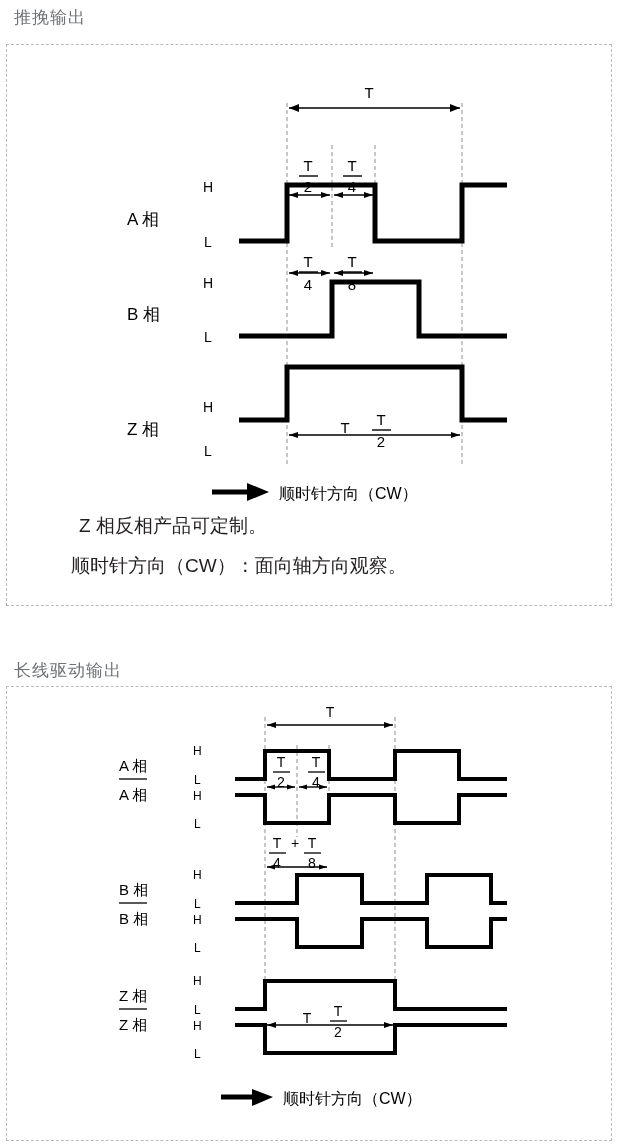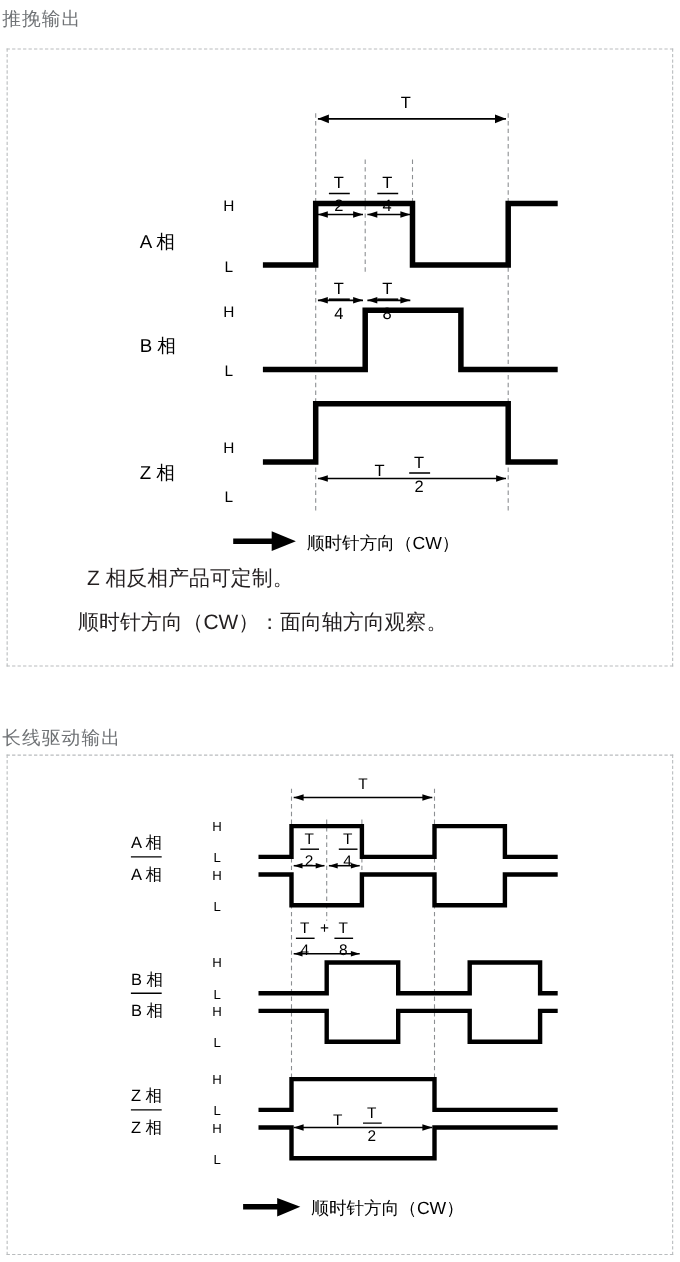--- a/index.html
+++ b/index.html
@@ -9,21 +9,21 @@
     background:#ffffff;
     font-family:"Liberation Sans","DejaVu Sans",sans-serif;
     color:#231f20;
     position:relative;
     overflow:hidden;
   }
   .section-title{
     font-size:17px;
     color:#6f7275;
     letter-spacing:1px;
-    padding-left:2px;
+    padding-left:14px;
   }
   .panel{
     border:1px dashed #b9bcbe;
     box-sizing:border-box;
     position:relative;
   }
   
   #sec1-title{position:absolute;left:0;top:6px;}
   #panel1{position:absolute;left:6px;top:44px;width:606px;height:562px;}
   

